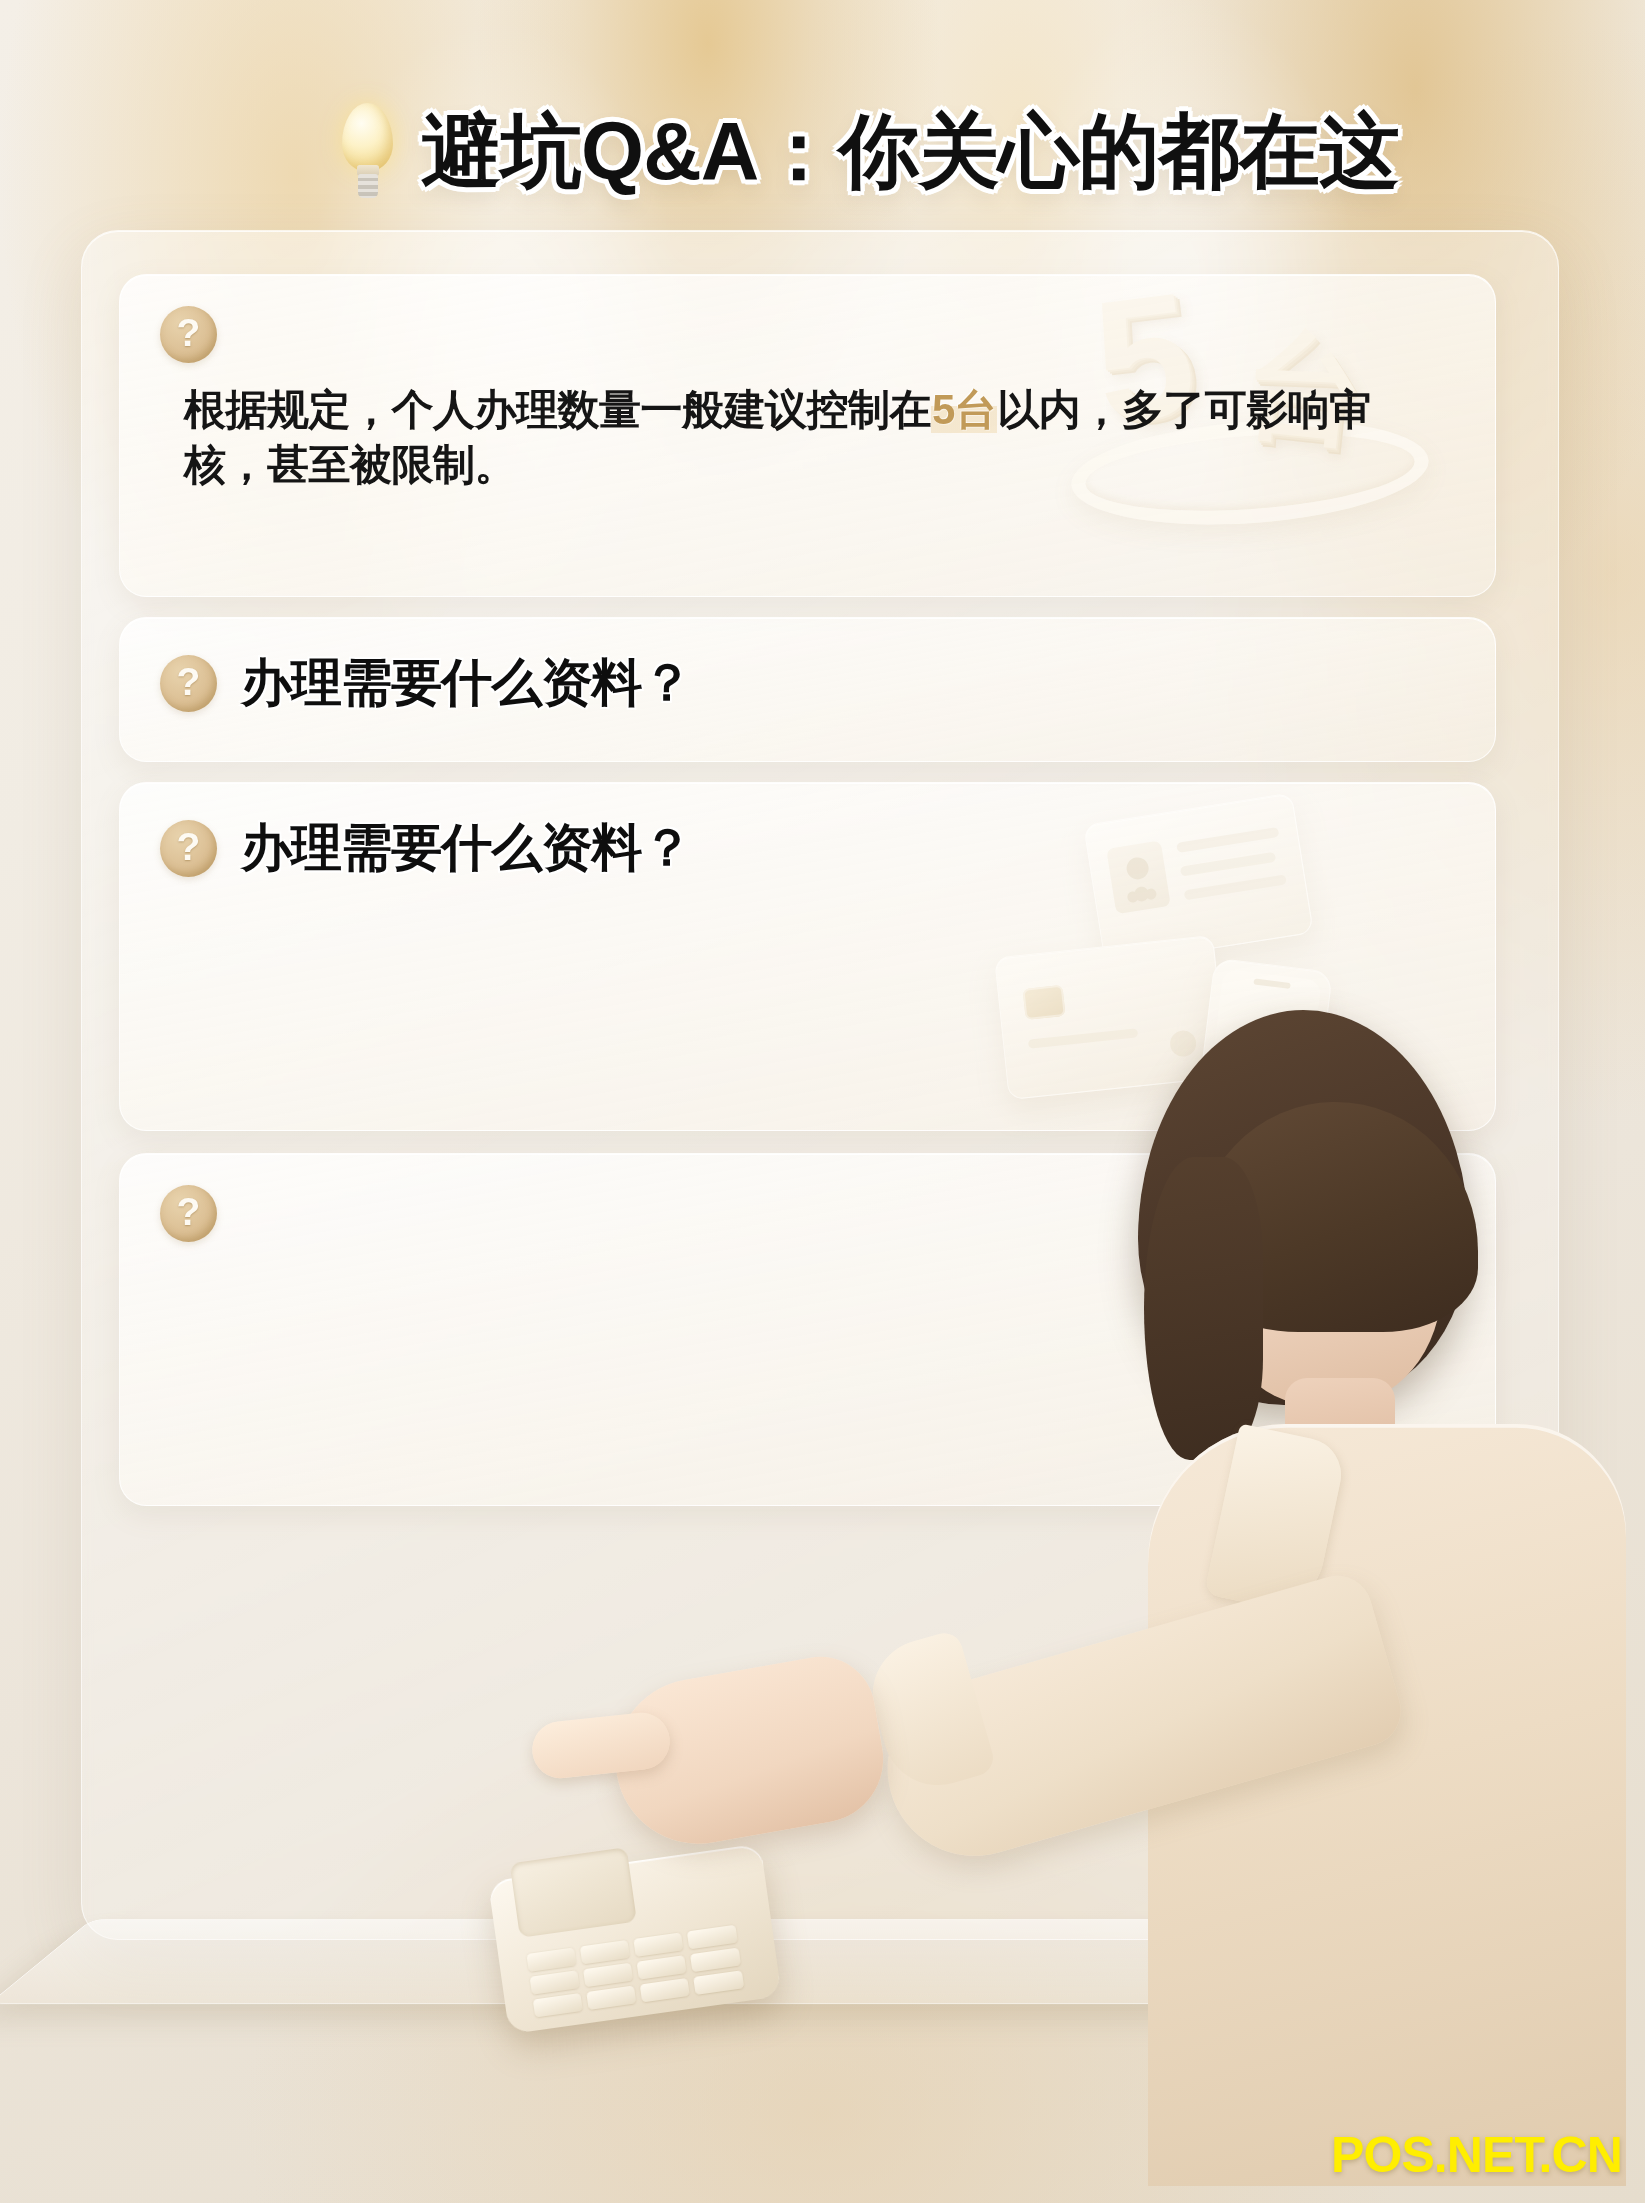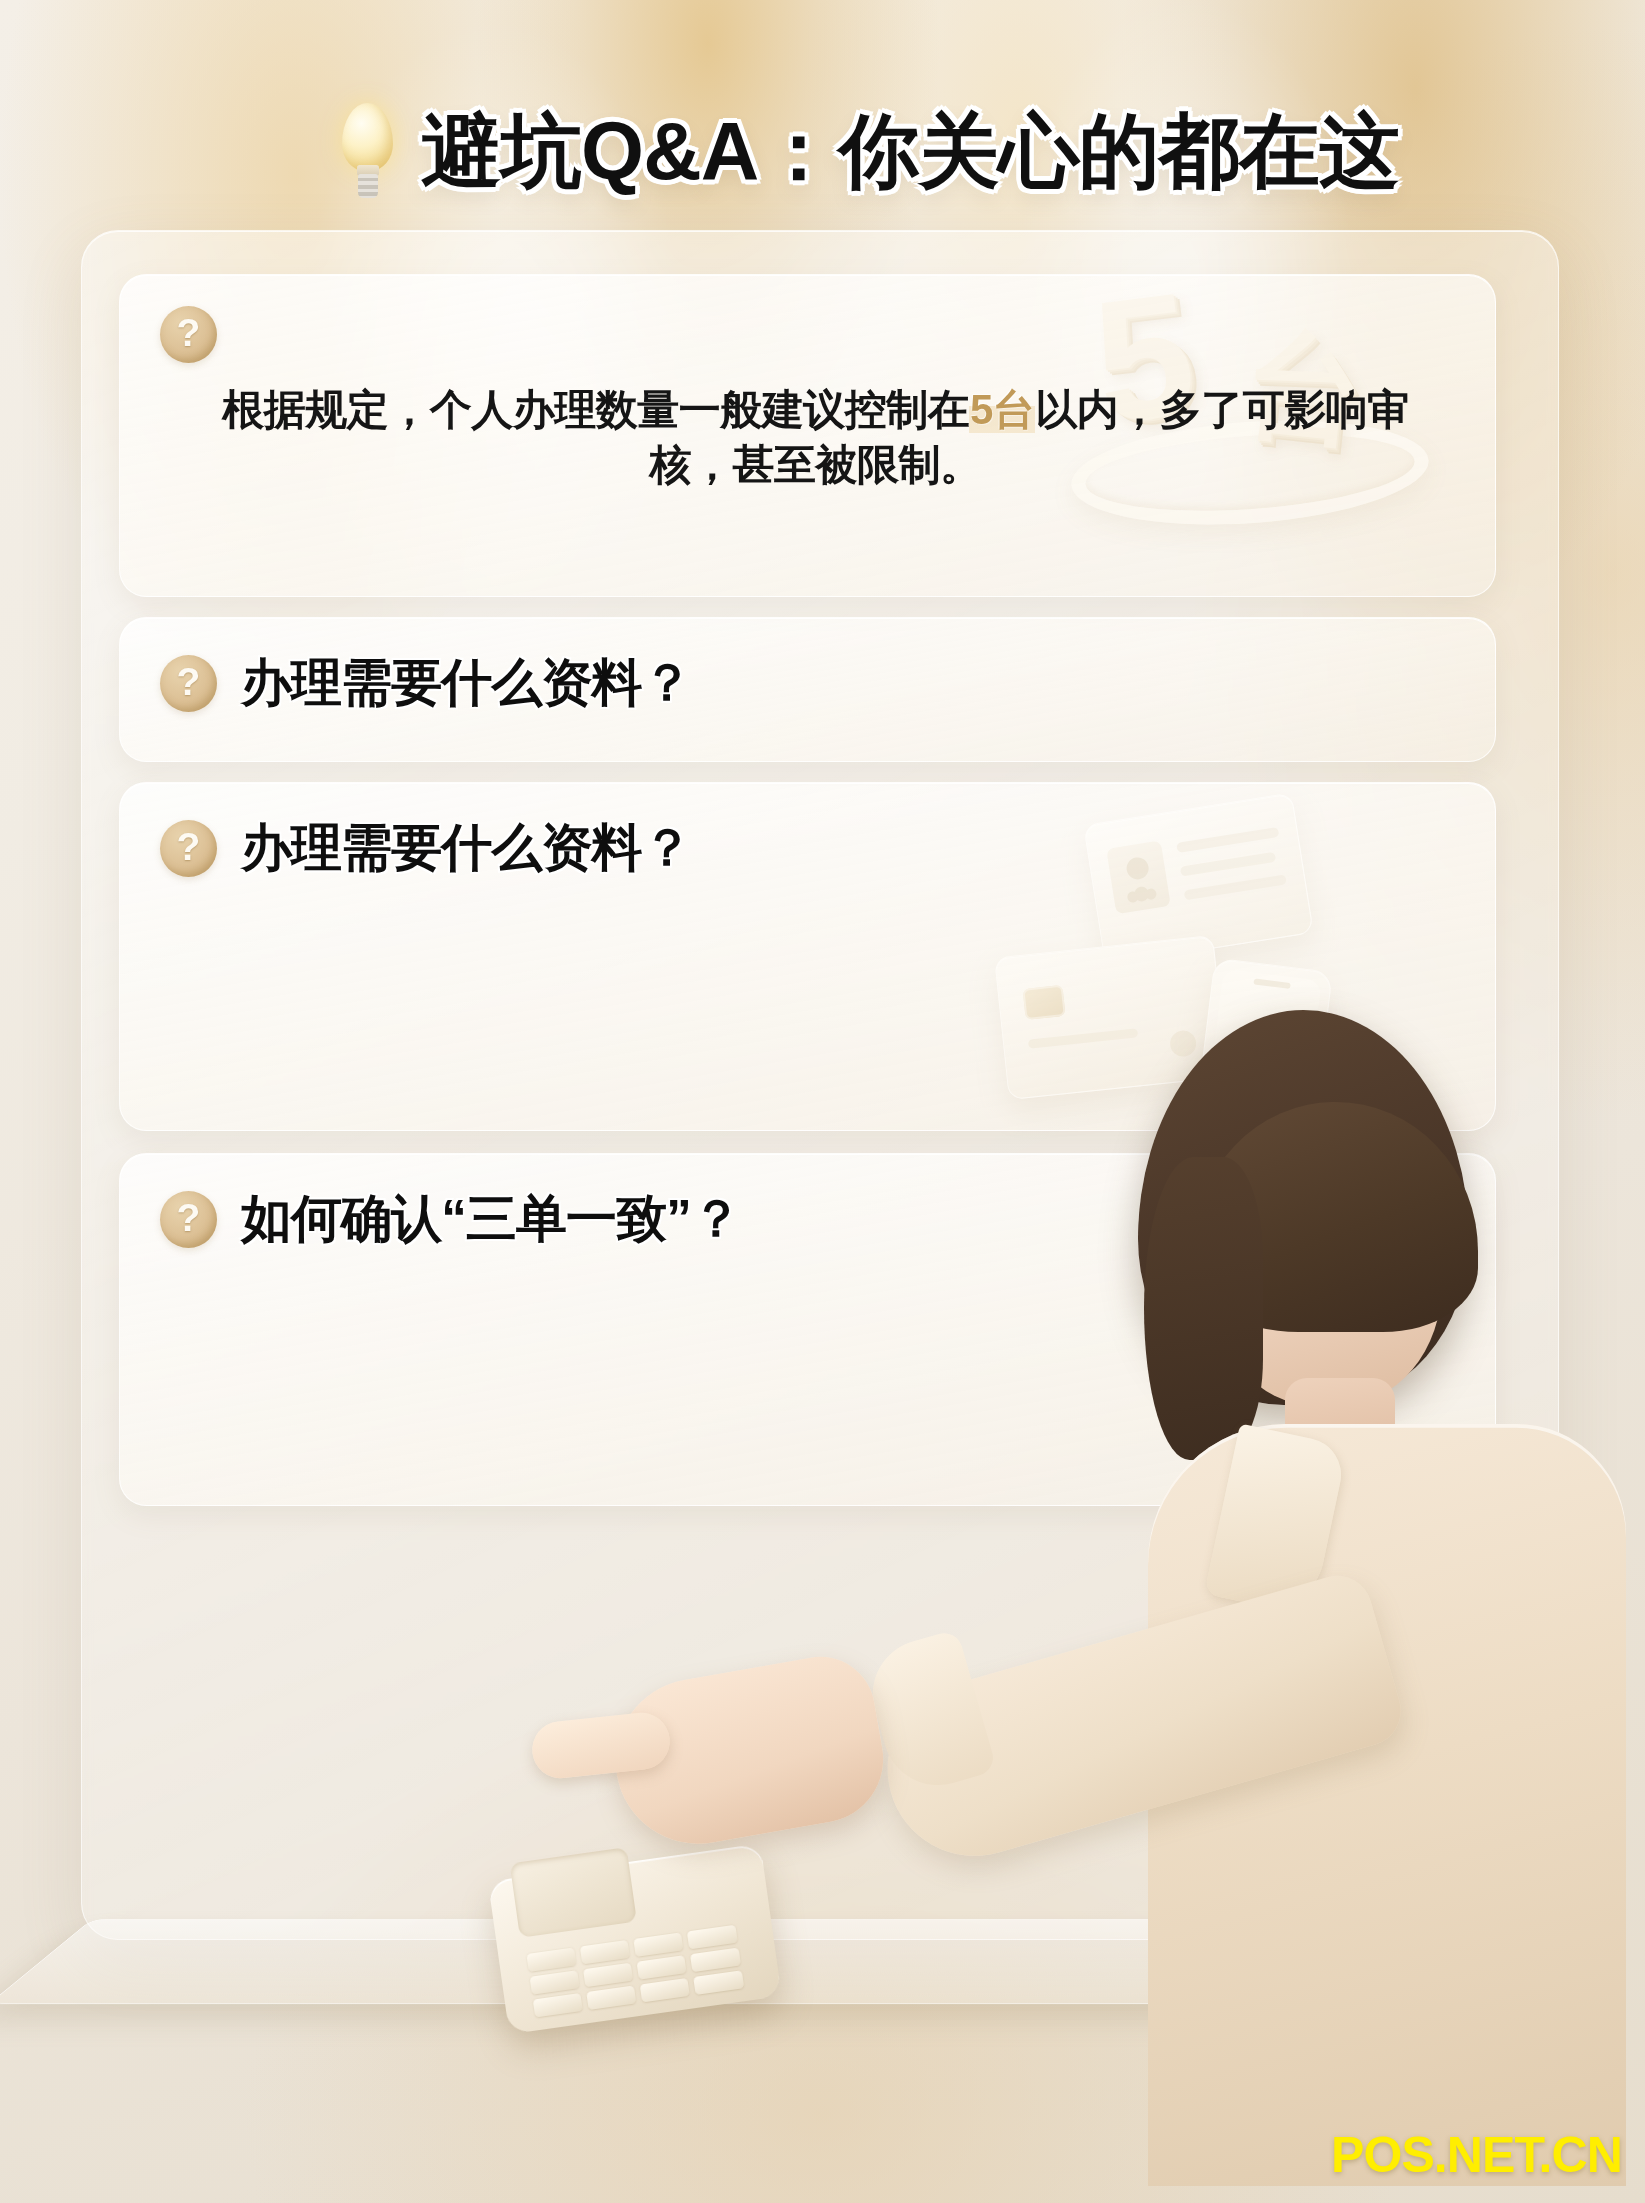--- a/index.html
+++ b/index.html
@@ -107,21 +107,21 @@
     letter-spacing:-0.9px; white-space:nowrap; padding:0 5.5px;
     text-shadow:-1.8px -1.8px 0 #fff, 1.8px -1.8px 0 #fff, -1.8px 1.8px 0 #fff, 1.8px 1.8px 0 #fff;
   }
   .q-title::before {
     content:""; position:absolute; left:0; right:0; bottom:-1.8px; height:27.5px;
     background:linear-gradient(90deg, rgba(237,216,181,.95), rgba(242,226,198,.85));
     border-radius:2.8px; z-index:-1;
   }
   .q-body {
     padding:20px 48px 0 64px; font-size:42px; font-weight:bold; line-height:1.30;
-    color:#151515; letter-spacing:-0.5px;text-align:center;
+    color:#151515; letter-spacing:-0.5px;
   }
   .q-body .hl {
     color:#b9records; 
   }
   .hl {
     color:#c19a58;
     background:linear-gradient(180deg, rgba(246,233,210,0) 42%, rgba(243,228,201,.85) 42%);
     padding:0 0.9px;
     text-shadow:-0.9px -0.9px 0 rgba(255,255,255,.6), 0.9px 0.9px 0 rgba(255,255,255,.4);
   }
@@ -336,21 +336,20 @@
 <div class="qa-card" id="card-3">
   <div class="card-head">
     <div class="q-badge">?</div>
     <div class="q-title">办理需要什么资料？</div>
   </div>
 </div>
 
 <div class="qa-card" id="card-4">
   <div class="card-head">
     <div class="q-badge">?</div>
-    <div class="q-title">如何确认“三单一致”？</div>
   </div>
 </div>
 
 <div id="pos-terminal">
   <div id="pos-body">
     <div id="pos-screen"></div>
     <div id="pos-keys">
       <span></span>
         <span></span>
       <span></span>

